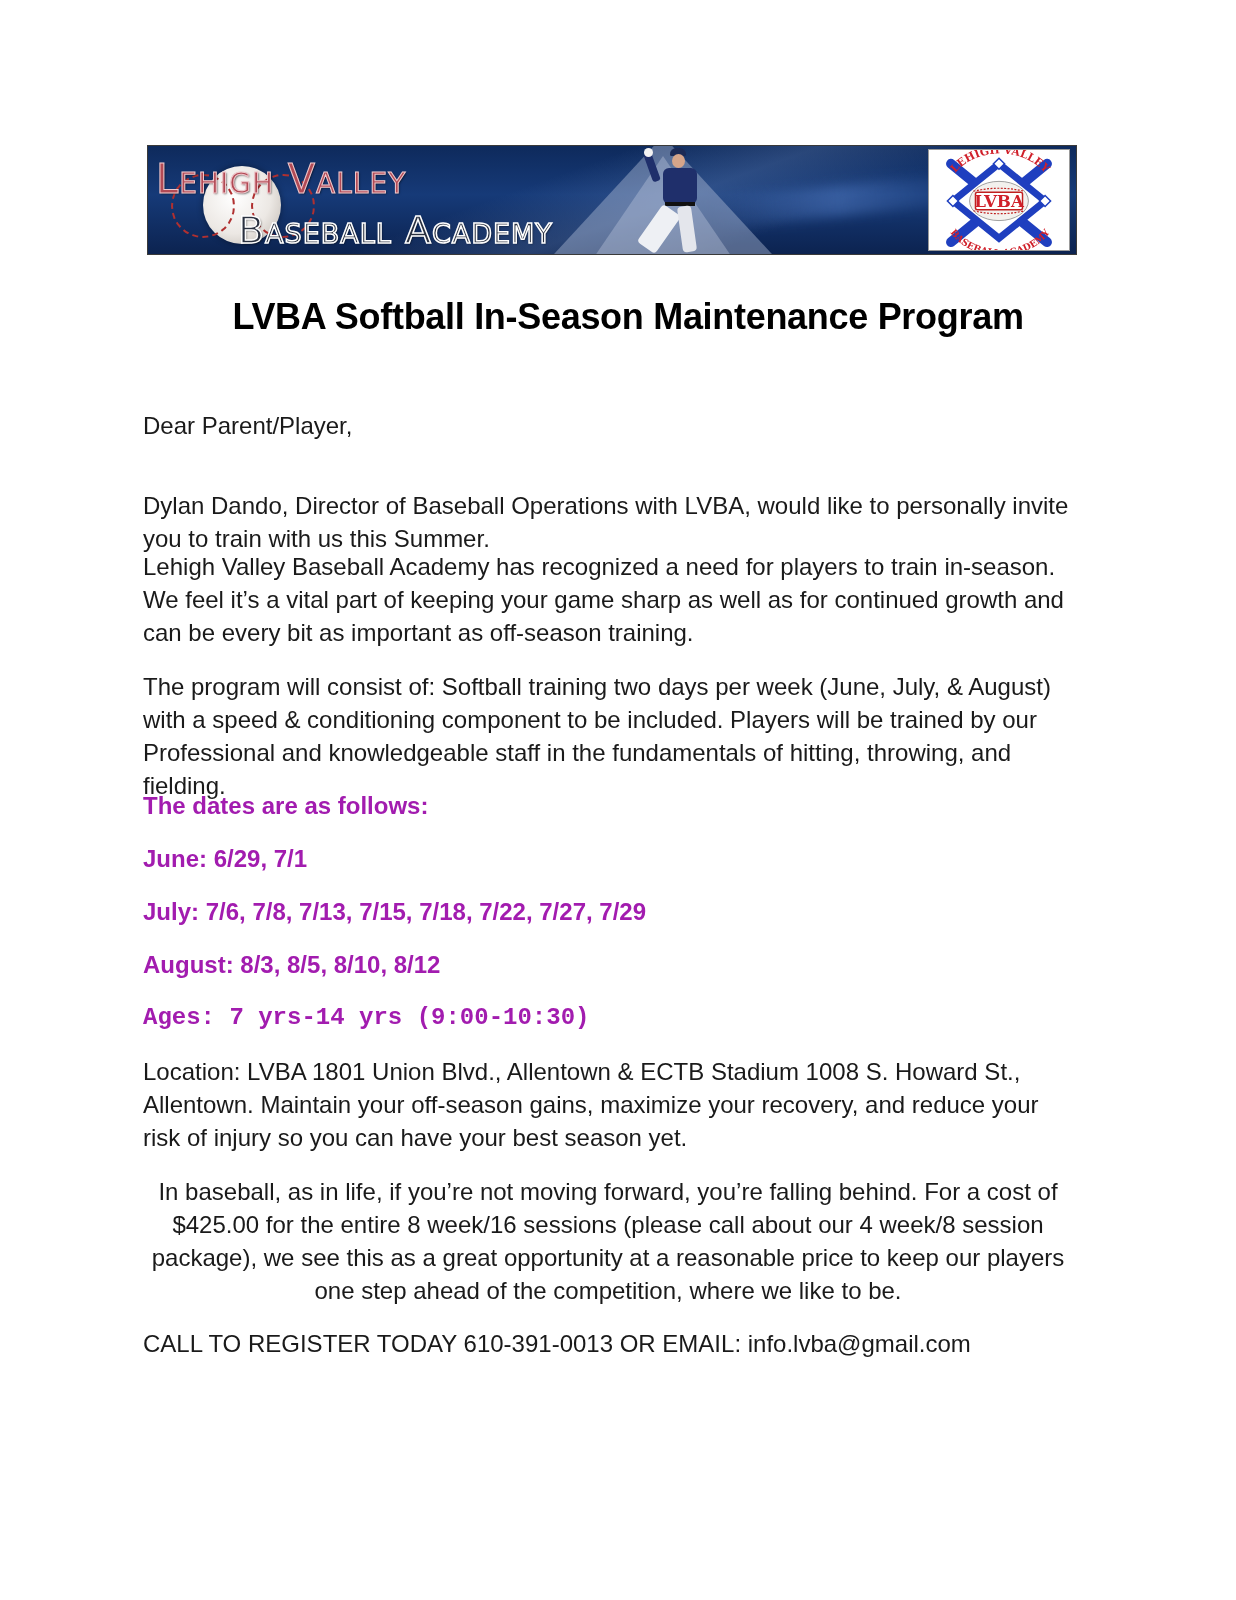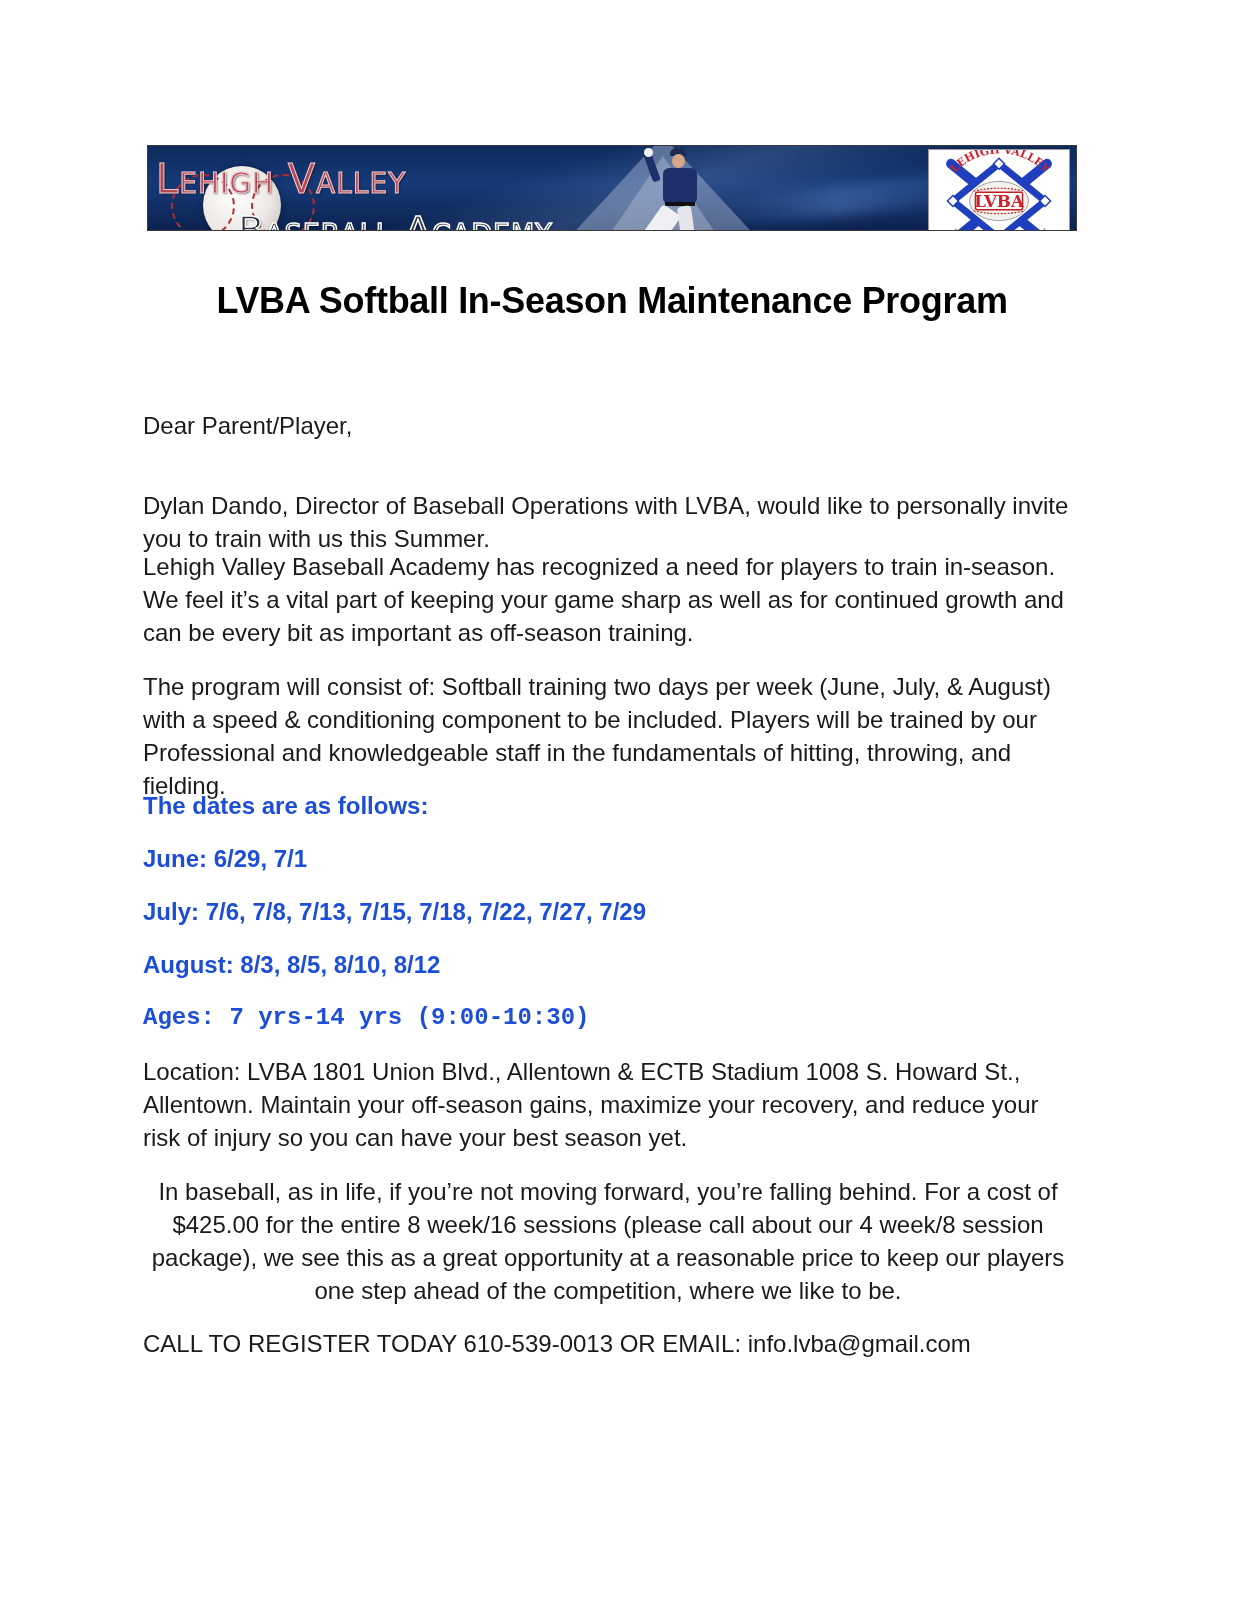--- a/index.html
+++ b/index.html
@@ -15,21 +15,21 @@
       font-family: "Liberation Sans", "DejaVu Sans", sans-serif;
       color: #1a1a1a;
     }
 
     
     .banner {
       position: absolute;
       left: 147px;
       top: 145px;
       width: 930px;
-      height: 86px;
+      height: 110px;
       border: 1px solid #3a3a3a;
       box-sizing: border-box;
       overflow: hidden;
       background:
         linear-gradient(160deg, rgba(255,255,255,0.0) 0%, rgba(255,255,255,0.0) 40%, rgba(120,150,200,0.25) 55%, rgba(255,255,255,0.0) 70%),
         linear-gradient(180deg, #0e2a5c 0%, #163a78 45%, #0c2350 100%);
     }
     .banner .light-wedge {
       position: absolute;
       left: 395px;
@@ -147,21 +147,21 @@
     .body-text {
       position: absolute;
       left: 143px;
       width: 930px;
       font-family: "Liberation Sans", sans-serif;
       font-size: 24px;
       line-height: 33px;
       color: #1a1a1a;
       margin: 0;
     }
-    .bold { font-weight: bold; color: #1d4ed8; }
+    .bold { font-weight: bold; color: #a21caf; }
   </style>
 </head>
 <body>
 
 <div class="banner">
   <div class="streak"></div>
   <div class="light-wedge"></div>
   <div class="light-wedge-2"></div>
   <div class="ball"></div>
 
@@ -204,21 +204,21 @@
       <text font-family="DejaVu Serif, serif" font-weight="bold" font-size="11" fill="#d0202a">
         <textPath href="#arcTop" startOffset="50%" text-anchor="middle">LEHIGH VALLEY</textPath>
       </text>
       <text font-family="DejaVu Serif, serif" font-weight="bold" font-size="9.5" fill="#d0202a">
         <textPath href="#arcBot" startOffset="50%" text-anchor="middle">BASEBALL ACADEMY</textPath>
       </text>
     </svg>
   </div>
 </div>
 
-<h1 class="doc-title" style="margin:0;padding-left:7px;">LVBA Softball In-Season Maintenance Program</h1>
+<h1 class="doc-title" style="margin:16px;padding-left:7px;">LVBA Softball In-Season Maintenance Program</h1>
 
 <p class="body-text" style="top:409px;">Dear Parent/Player,</p>
 
 <p class="body-text" style="top:489px;">Dylan Dando, Director of Baseball Operations with LVBA, would like to personally invite you to train with us this Summer.</p>
 
 <p class="body-text" style="top:550px;">Lehigh Valley Baseball Academy has recognized a need for players to train in-season.  We feel it’s a vital part of keeping your game sharp as well as for continued growth and can be every bit as important as off-season training.</p>
 
 <p class="body-text" style="top:670px;">The program will consist of: Softball training two days per week (June, July, &amp; August) with a speed &amp; conditioning component to be included.  Players will be trained by our Professional and knowledgeable staff in the fundamentals of hitting, throwing, and fielding.</p>
 
 <p class="body-text bold" style="top:789px;">The dates are as follows:</p>
@@ -228,13 +228,13 @@
 <p class="body-text bold" style="top:895px;">July: 7/6, 7/8, 7/13, 7/15, 7/18, 7/22, 7/27, 7/29</p>
 
 <p class="body-text bold" style="top:948px;">August: 8/3, 8/5, 8/10, 8/12</p>
 
 <p class="body-text bold" style="top:1001px;font-family:Liberation Mono, monospace;">Ages: 7 yrs-14 yrs (9:00-10:30)</p>
 
 <p class="body-text" style="top:1055px;">Location:  LVBA 1801 Union Blvd., Allentown &amp; ECTB Stadium 1008 S. Howard St., Allentown. Maintain your off-season gains, maximize your recovery, and reduce your risk of injury so you can have your best season yet.</p>
 
 <p class="body-text" style="top:1175px;text-align:center;">In baseball, as in life, if you’re not moving forward, you’re falling behind.  For a cost of $425.00 for the entire 8 week/16 sessions (please call about our 4 week/8 session package), we see this as a great opportunity at a reasonable price to keep our players one step ahead of the competition, where we like to be.</p>
 
-<p class="body-text" style="top:1327px;">CALL TO REGISTER TODAY 610-539-0013 OR EMAIL: info.lvba@gmail.com</p>
+<p class="body-text" style="top:1327px;">CALL TO REGISTER TODAY 610-391-0013 OR EMAIL: info.lvba@gmail.com</p>
 
 </body></html>

